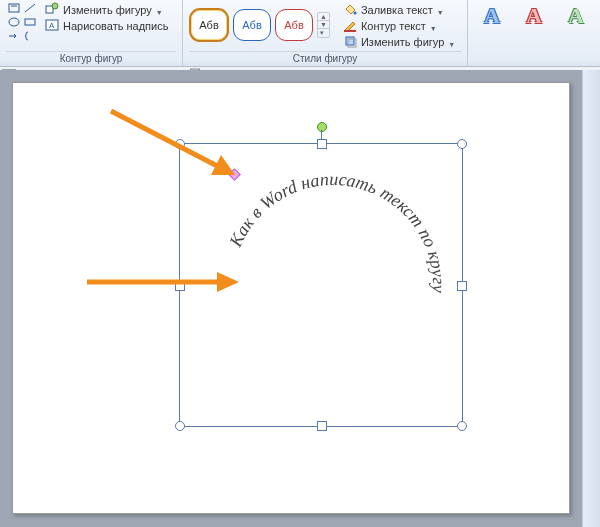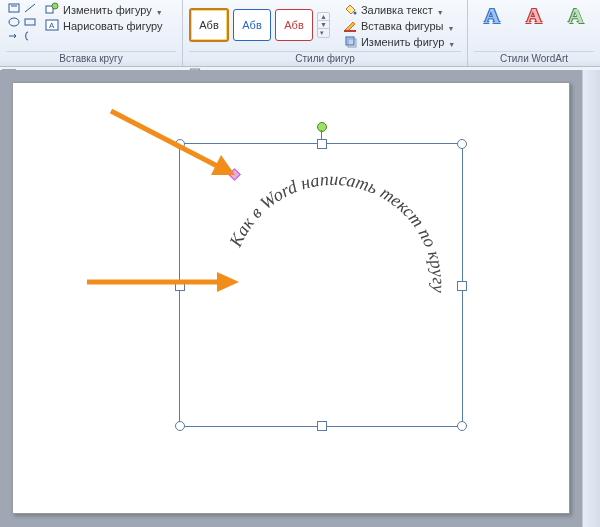--- a/index.html
+++ b/index.html
@@ -7,21 +7,21 @@
 .group{border-right:1px solid #c3cbd6;padding:1px 6px 0;display:flex;flex-direction:column}
 .group-title{font-size:10px;color:#4a5568;text-align:center;padding:1px 0 2px;border-top:1px solid #d0d6e0;margin-top:auto}
 .group-body{display:flex;align-items:flex-start;gap:4px;padding-bottom:2px}
 .shapes-grid{display:grid;grid-template-columns:repeat(2,14px);grid-auto-rows:12px;gap:2px;padding:1px}
 .sg{width:14px;height:12px;display:flex;align-items:center;justify-content:center;color:#2a5a99}
 .btn{display:flex;align-items:flex-end;gap:4px;padding:1px 3px;border-radius:2px;cursor:pointer}
 .btn .caret{font-size:7px;color:#5a6473}
 .ico{width:14px;height:14px;display:inline-flex;align-items:center;justify-content:center}
 .vcol{display:flex;flex-direction:column;gap:0}
 .style-sel{display:flex;gap:4px;align-items:center}
-.sbox{width:36px;height:30px;border:1px solid #9aa4b2;border-radius:3px;background:#fff;display:flex;align-items:center;justify-content:center;font-size:11px;cursor:pointer}
+.sbox{width:36px;height:30px;border:1px solid #9aa4b2;border-radius:11px;background:#fff;display:flex;align-items:center;justify-content:center;font-size:11px;cursor:pointer}
 .sbox.sel{border:2px solid #c47f1a;box-shadow:0 0 0 1px #ffd57a inset}
 .sbox.blue{color:#2a66c4;border-color:#2a66c4}
 .sbox.red{color:#c23a3a;border-color:#c23a3a}
 .wa-box{display:flex;gap:6px;align-items:center}
 .wa{width:36px;height:30px;font:900 22px/30px Georgia,serif;text-align:center}
 .wa1{color:#9dc3f3;text-shadow:0 0 0 #3b74c9,1px 1px 0 #3b74c9,-1px -1px 0 #3b74c9,1px -1px 0 #3b74c9,-1px 1px 0 #3b74c9}
 .wa2{color:#f3b9b9;text-shadow:0 0 0 #c23a3a,1px 1px 0 #c23a3a,-1px -1px 0 #c23a3a,1px -1px 0 #c23a3a,-1px 1px 0 #c23a3a}
 .wa3{color:#bfe0bf;text-shadow:0 0 0 #4a8c4a,1px 1px 0 #4a8c4a,-1px -1px 0 #4a8c4a}
 .ruler{height:17px;background:linear-gradient(#f0f4fa,#e3e9f2);border-bottom:1px solid #c3cbd6;position:relative;font-size:8px;color:#666;display:flex;align-items:center}
 .ruler .tab{position:absolute;left:2px;top:2px;width:12px;height:12px;border:1px solid #9aa4b2;background:#fff}
@@ -90,25 +90,25 @@
           <span>Изменить фигуру</span>
           <span class="caret">▼</span>
         </div>
         <div class="btn">
           <span class="ico">
               <svg width="14" height="14">
                 <rect x="1" y="2" width="12" height="10" fill="#fff" stroke="#2a5a99"></rect>
                 <text x="4" y="10" font-size="8" fill="#2a5a99">A</text>
               </svg>
             </span>
-          <span>Нарисовать фигуру</span>
-        </div>
-      </div>
-    </div>
-    <div class="group-title">Вставка кругу</div>
+          <span>Нарисовать надпись</span>
+        </div>
+      </div>
+    </div>
+    <div class="group-title">Контур фигур</div>
   </div>
 
   <div class="group" style="width:272px">
     <div class="group-body" style="align-items:center">
       <div class="style-sel">
         <div class="sbox sel">
             <span>Абв</span>
           </div>
         <div class="sbox blue">
             <span>Абв</span>
@@ -133,45 +133,44 @@
           <span>Заливка текст</span>
           <span class="caret">▼</span>
         </div>
         <div class="btn">
           <span class="ico">
               <svg width="14" height="14">
                 <path d="M2 12l8-8 2 2-8 8H2v-2z" fill="#f3b84a" stroke="#c47f1a"></path>
                 <rect x="1" y="12" width="12" height="2" fill="#c23a3a"></rect>
               </svg>
             </span>
-          <span>Вставка фигуры</span>
+          <span>Контур текст</span>
           <span class="caret">▼</span>
         </div>
         <div class="btn">
           <span class="ico">
               <svg width="14" height="14">
                 <rect x="3" y="3" width="8" height="8" fill="#bcd5f3" stroke="#2a66c4"></rect>
                 <rect x="5" y="5" width="8" height="8" fill="none" stroke="#999"></rect>
               </svg>
             </span>
           <span>Изменить фигур</span>
           <span class="caret">▼</span>
         </div>
       </div>
     </div>
-    <div class="group-title">Стили фигур</div>
+    <div class="group-title">Стили фигуру</div>
   </div>
 
   <div class="group" style="flex:1;border-right:none">
     <div class="group-body wa-box">
       <div class="wa wa1">A</div>
       <div class="wa wa2">A</div>
       <div class="wa wa3">A</div>
     </div>
-    <div class="group-title">Стили WordArt</div>
   </div>
 </div>
 
 <div class="ruler">
   <div class="tab"></div>
   <div class="ruler-track">
     <div class="ruler-inner">
       <svg class="ticks" width="100%" height="100%">
         <g stroke="#888" font-size="8" fill="#666">
           <line x1="0" y1="0" x2="0" y2="11"></line>

